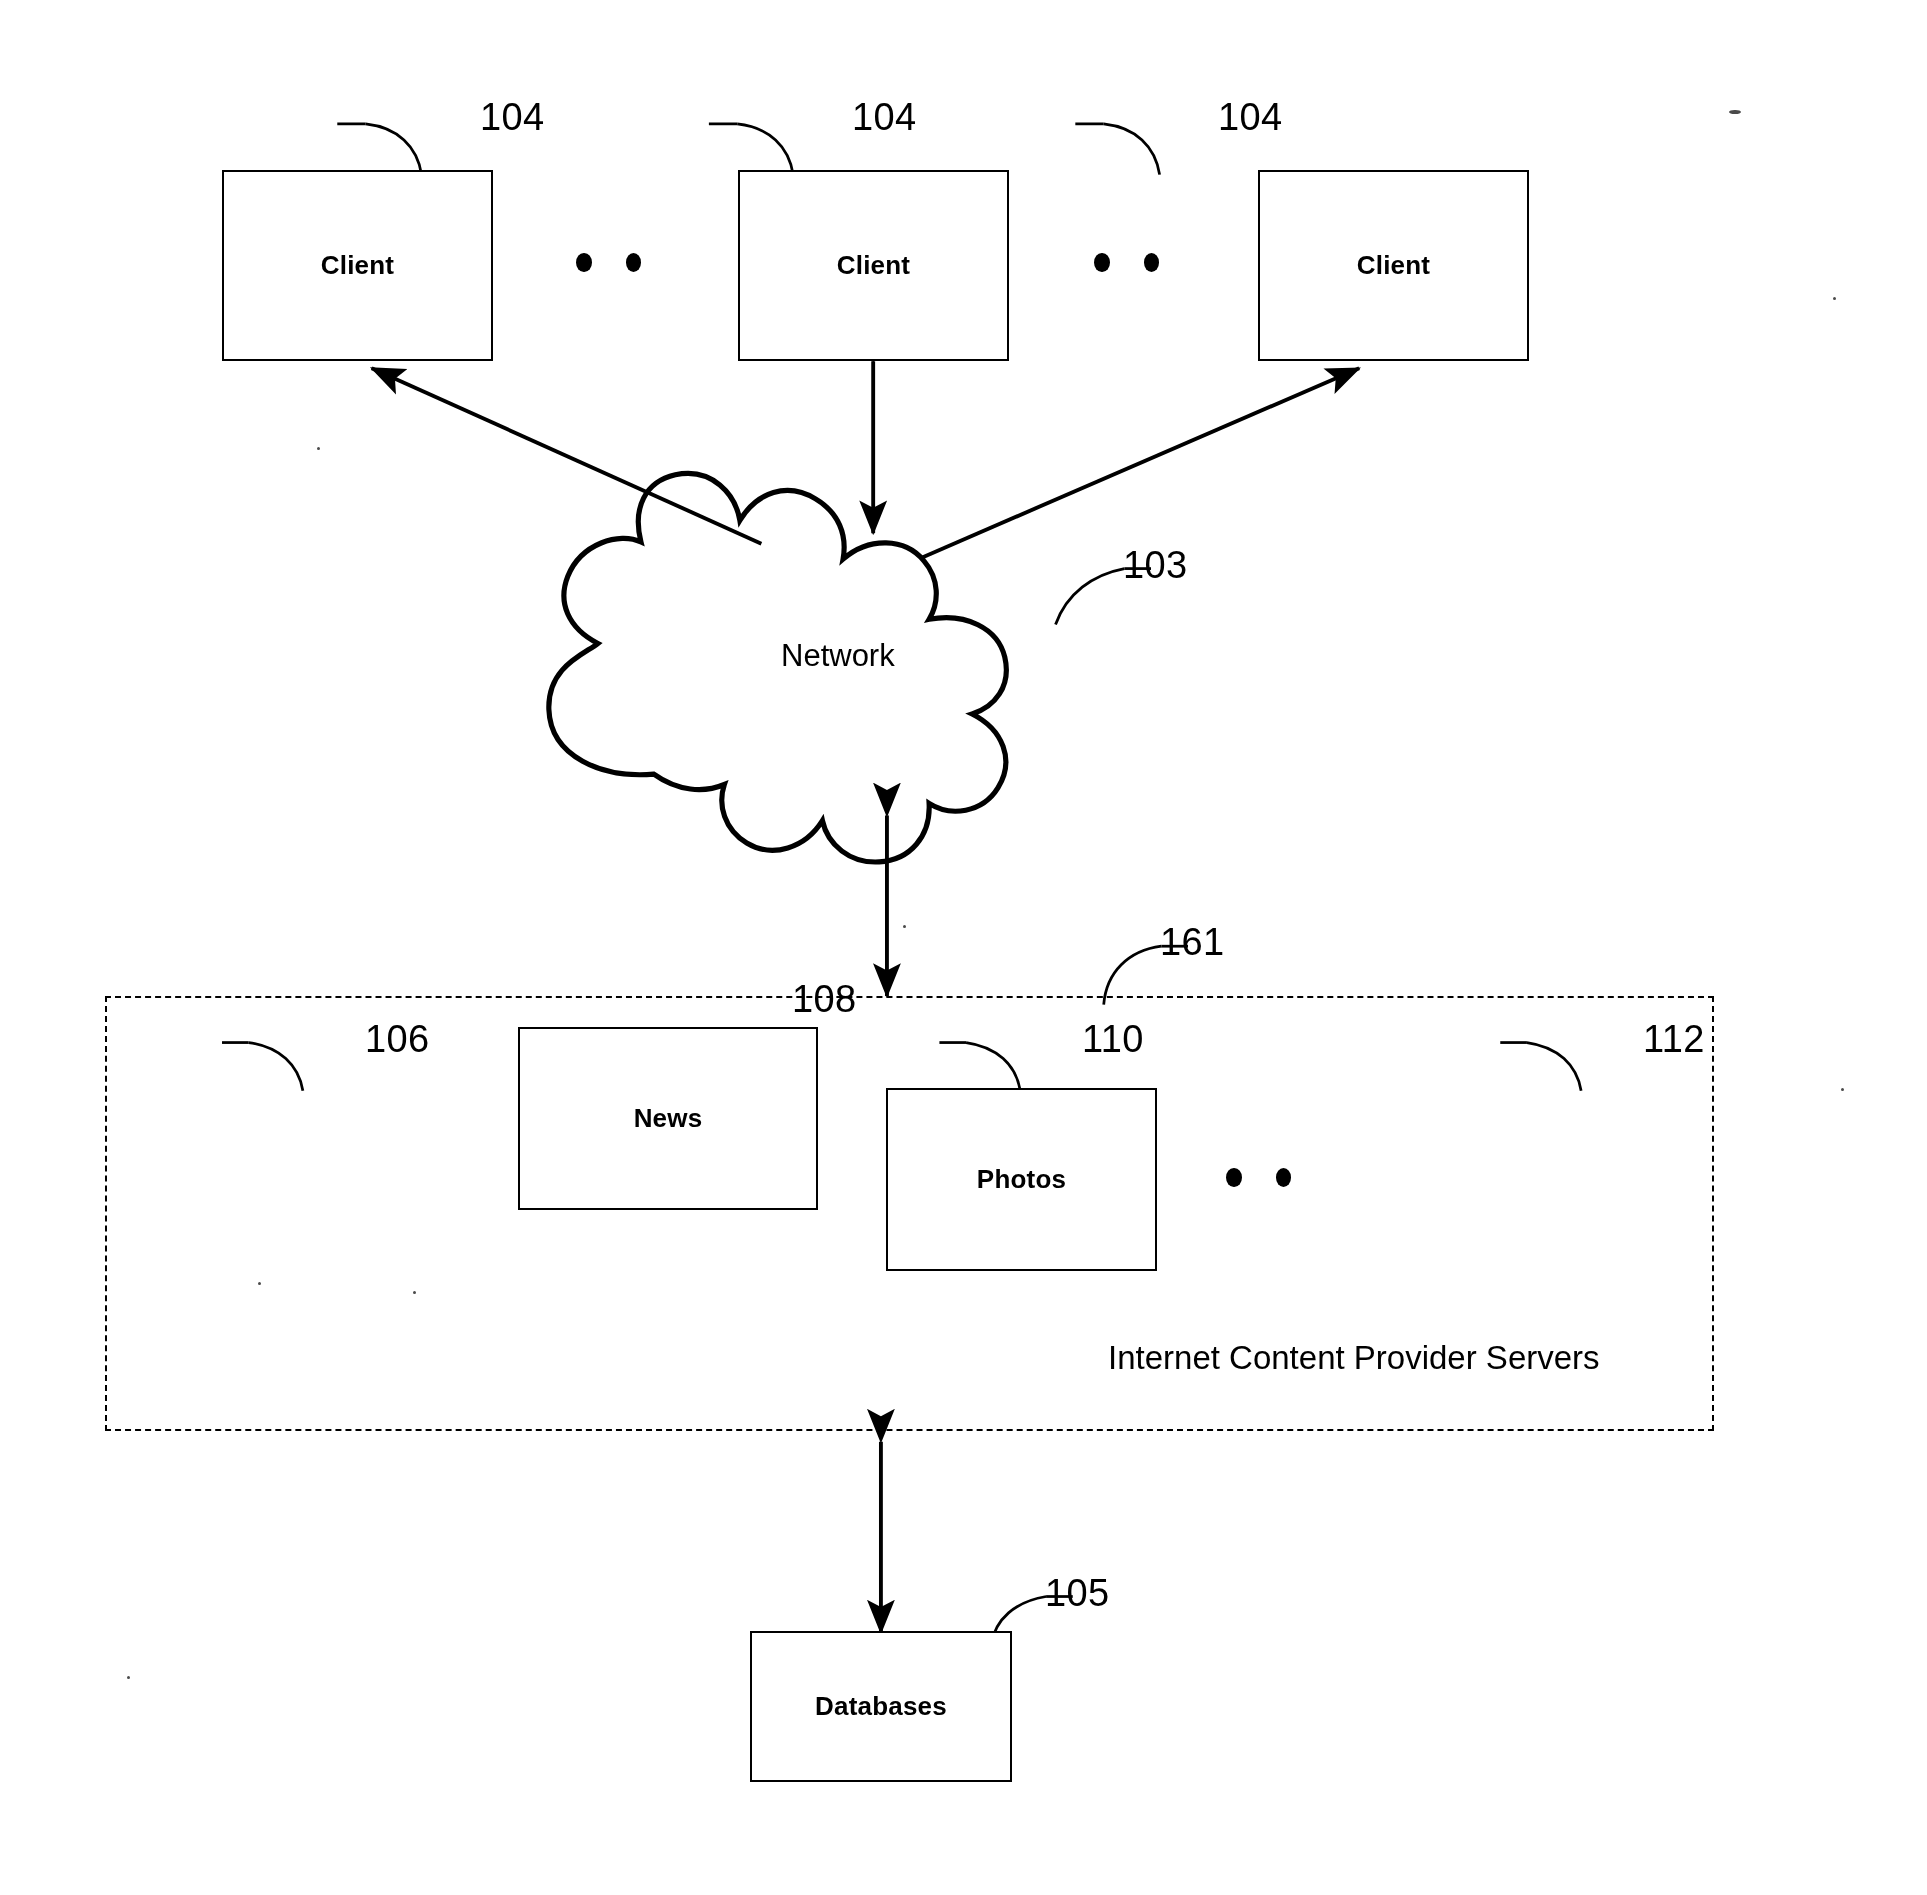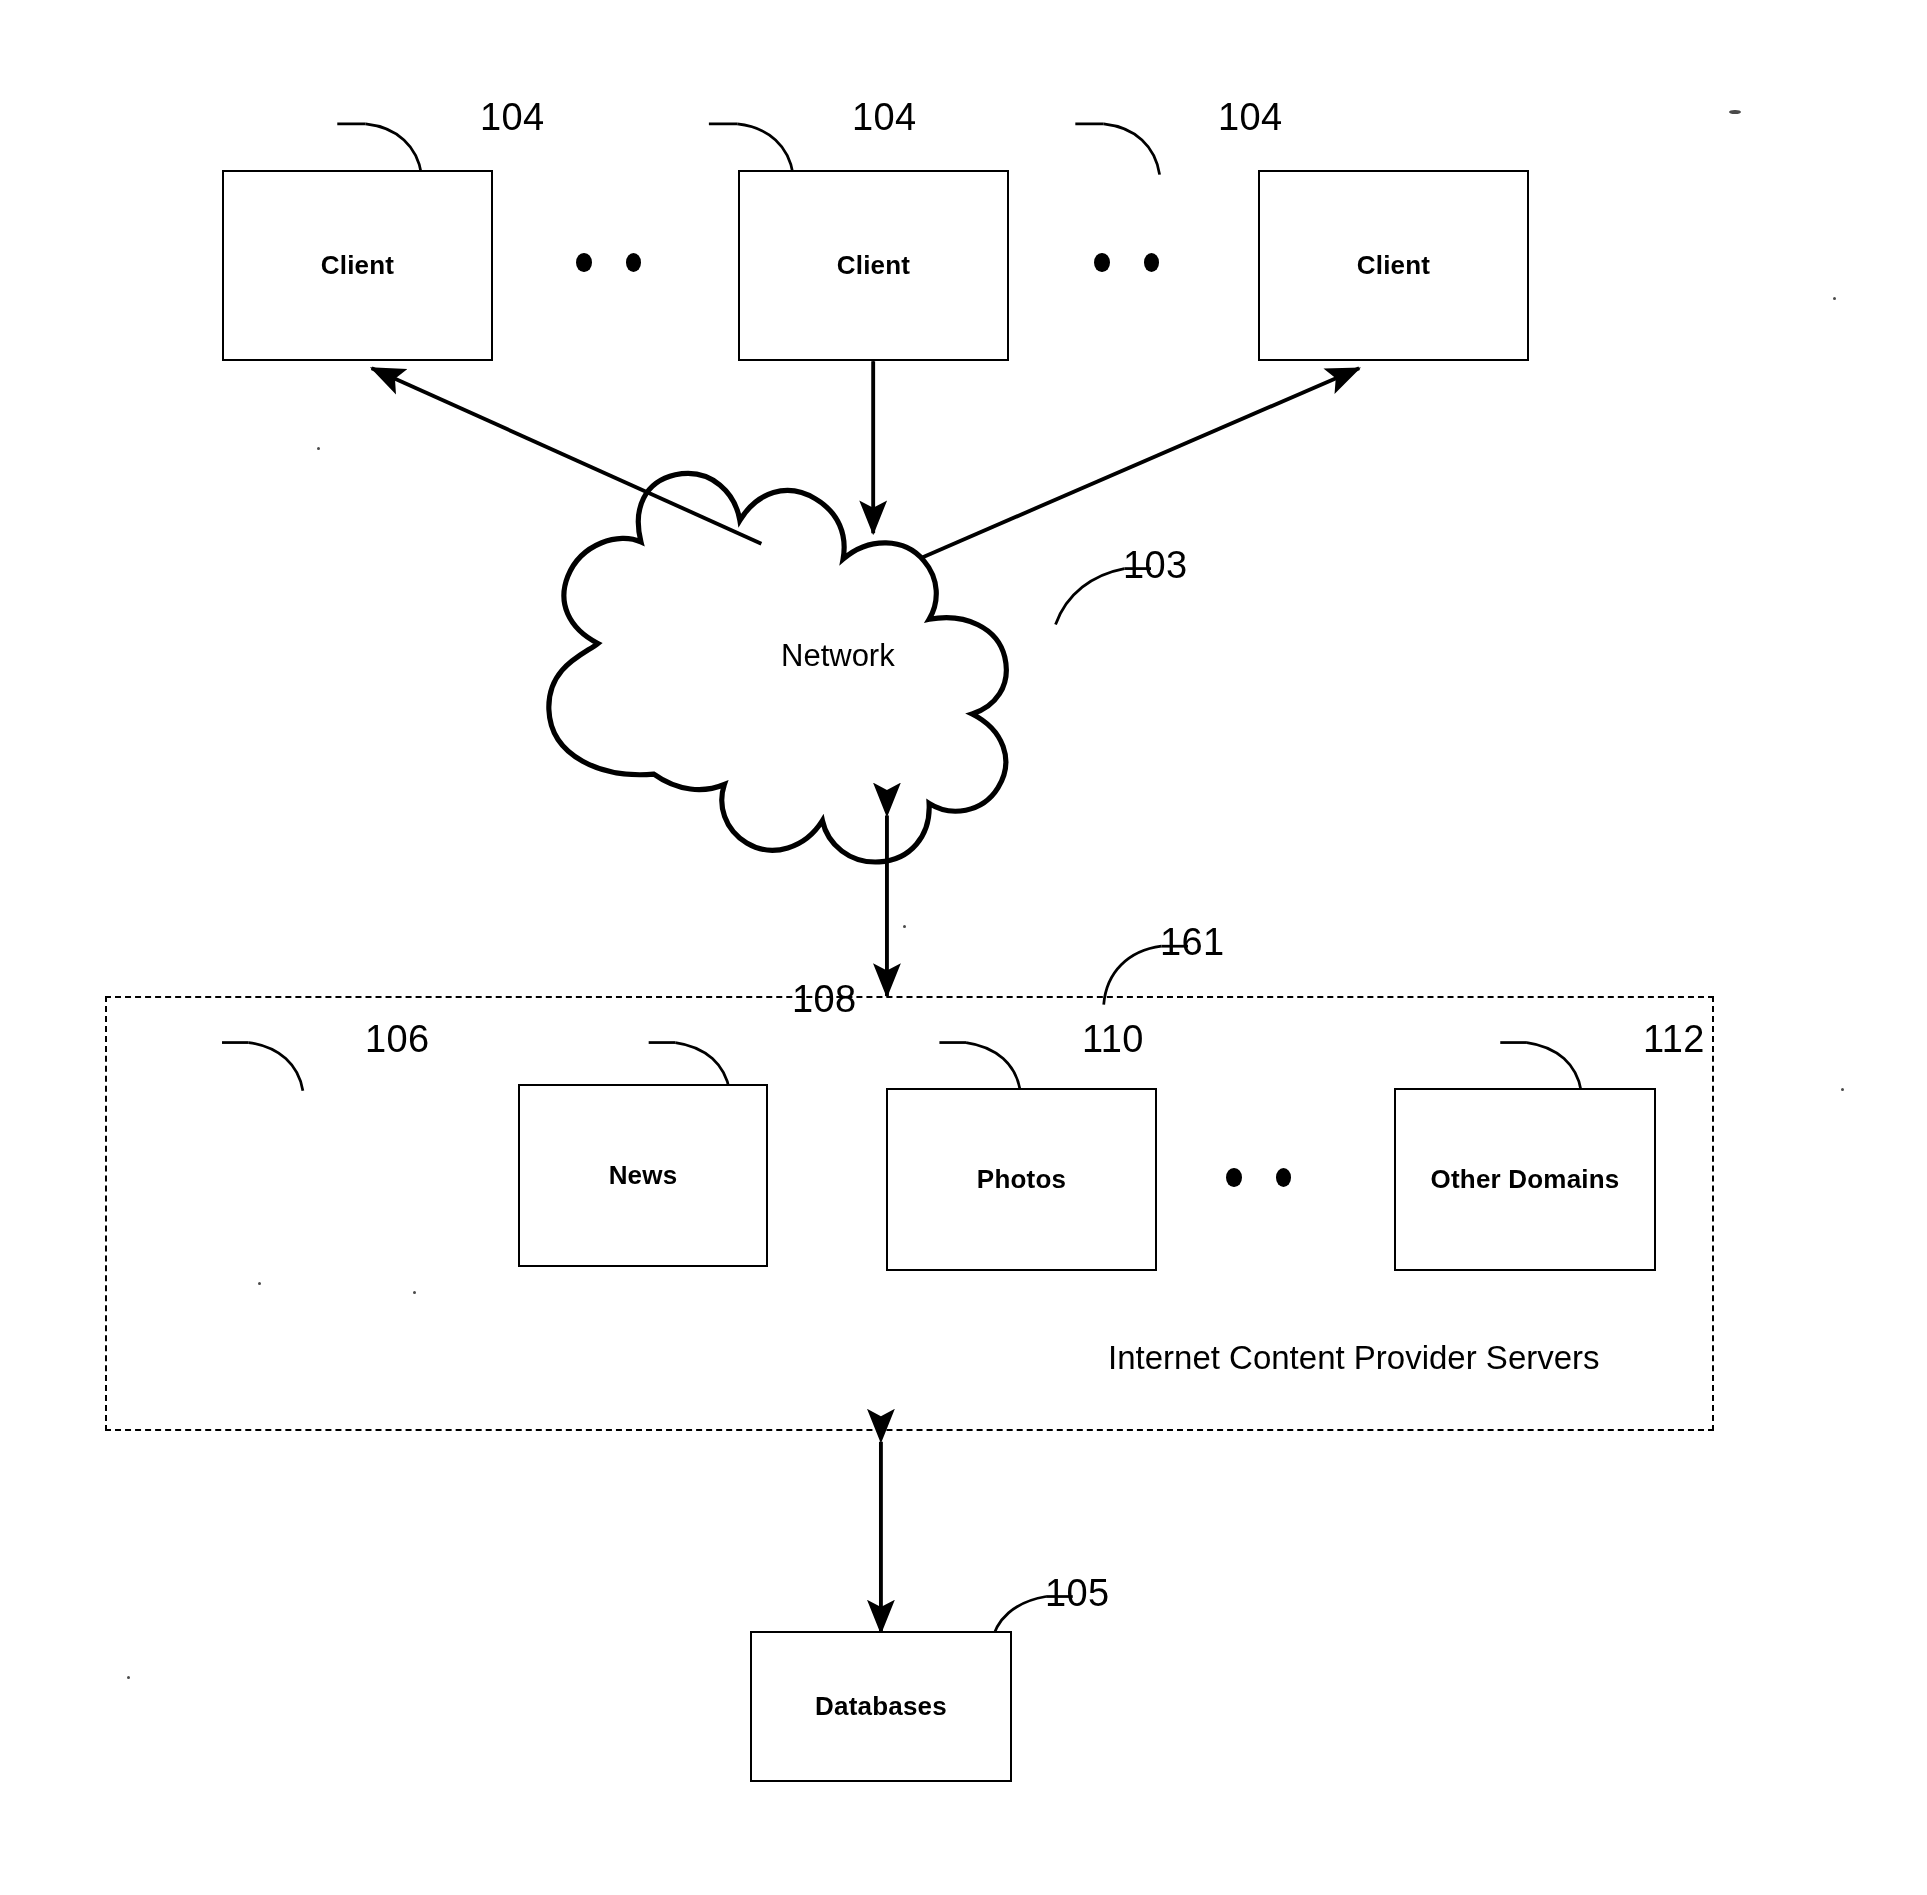--- a/index.html
+++ b/index.html
@@ -201,31 +201,28 @@
   <div class="ellipsis-group" style="left:1094px; top:253px;">
     <span class="ellipsis-dot"></span>
     <span class="ellipsis-dot"></span>
   </div>
 
   <div class="cloud-label" style="left:781px; top:638px;">Network</div>
 
   <div class="dashed-region" style="left:105px; top:996px; width:1609px; height:435px;"></div>
 
 
-  <div class="node-box" style="left:518px; top:1084px; width:250px; height:183px;">
+  <div class="node-box" style="left:518px; top:1027px; width:300px; height:183px;">
     <span class="node-label">News</span>
   </div>
 
   <div class="node-box" style="left:886px; top:1088px; width:271px; height:183px;">
     <span class="node-label">Photos</span>
   </div>
 
-  <div class="node-box" style="left:1394px; top:1088px; width:262px; height:183px;">
-    <span class="node-label">Other Domains</span>
-  </div>
 
   <div class="ellipsis-group" style="left:1226px; top:1168px;">
     <span class="ellipsis-dot"></span>
     <span class="ellipsis-dot"></span>
   </div>
 
   <div class="group-caption" style="left:1108px; top:1339px;">Internet Content Provider Servers</div>
 
   <div class="node-box" style="left:750px; top:1631px; width:262px; height:151px;">
     <span class="node-label">Databases</span>

